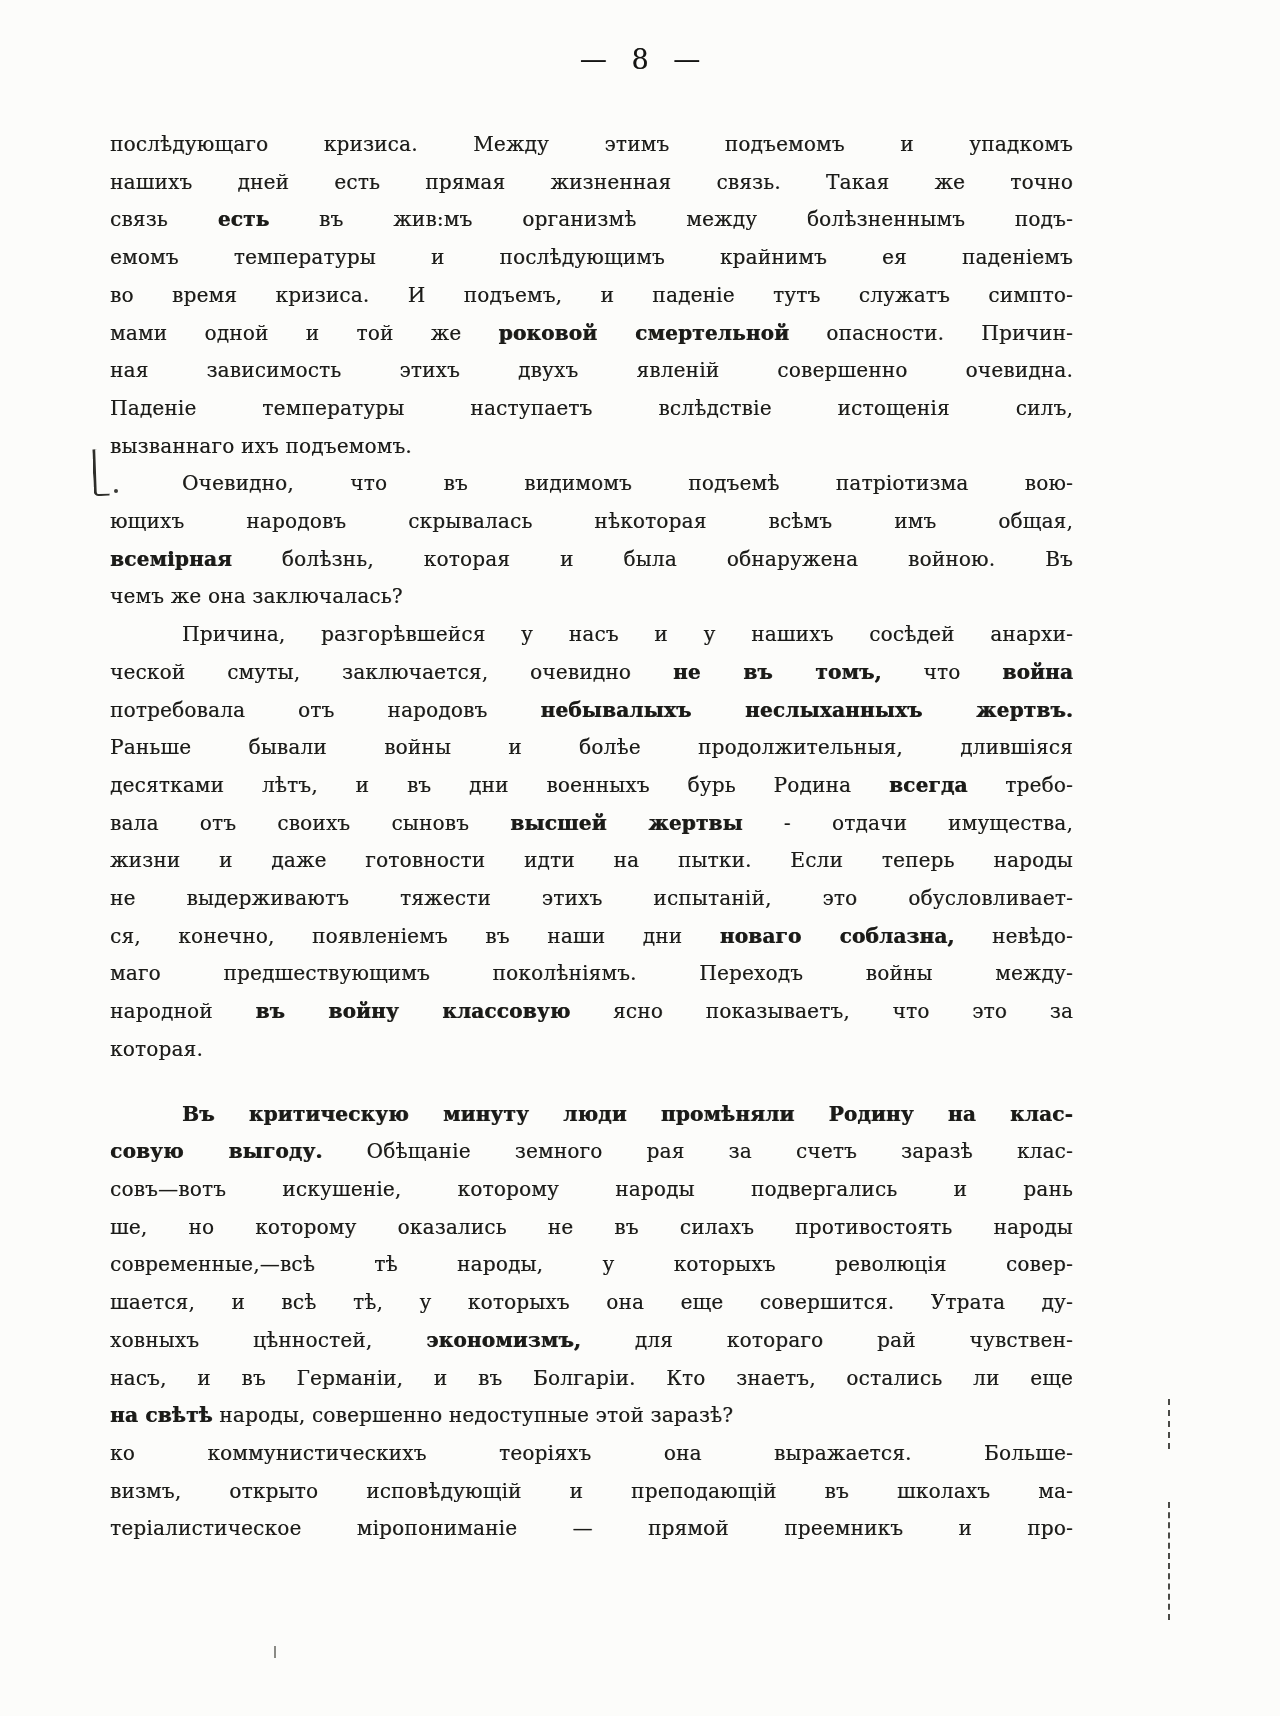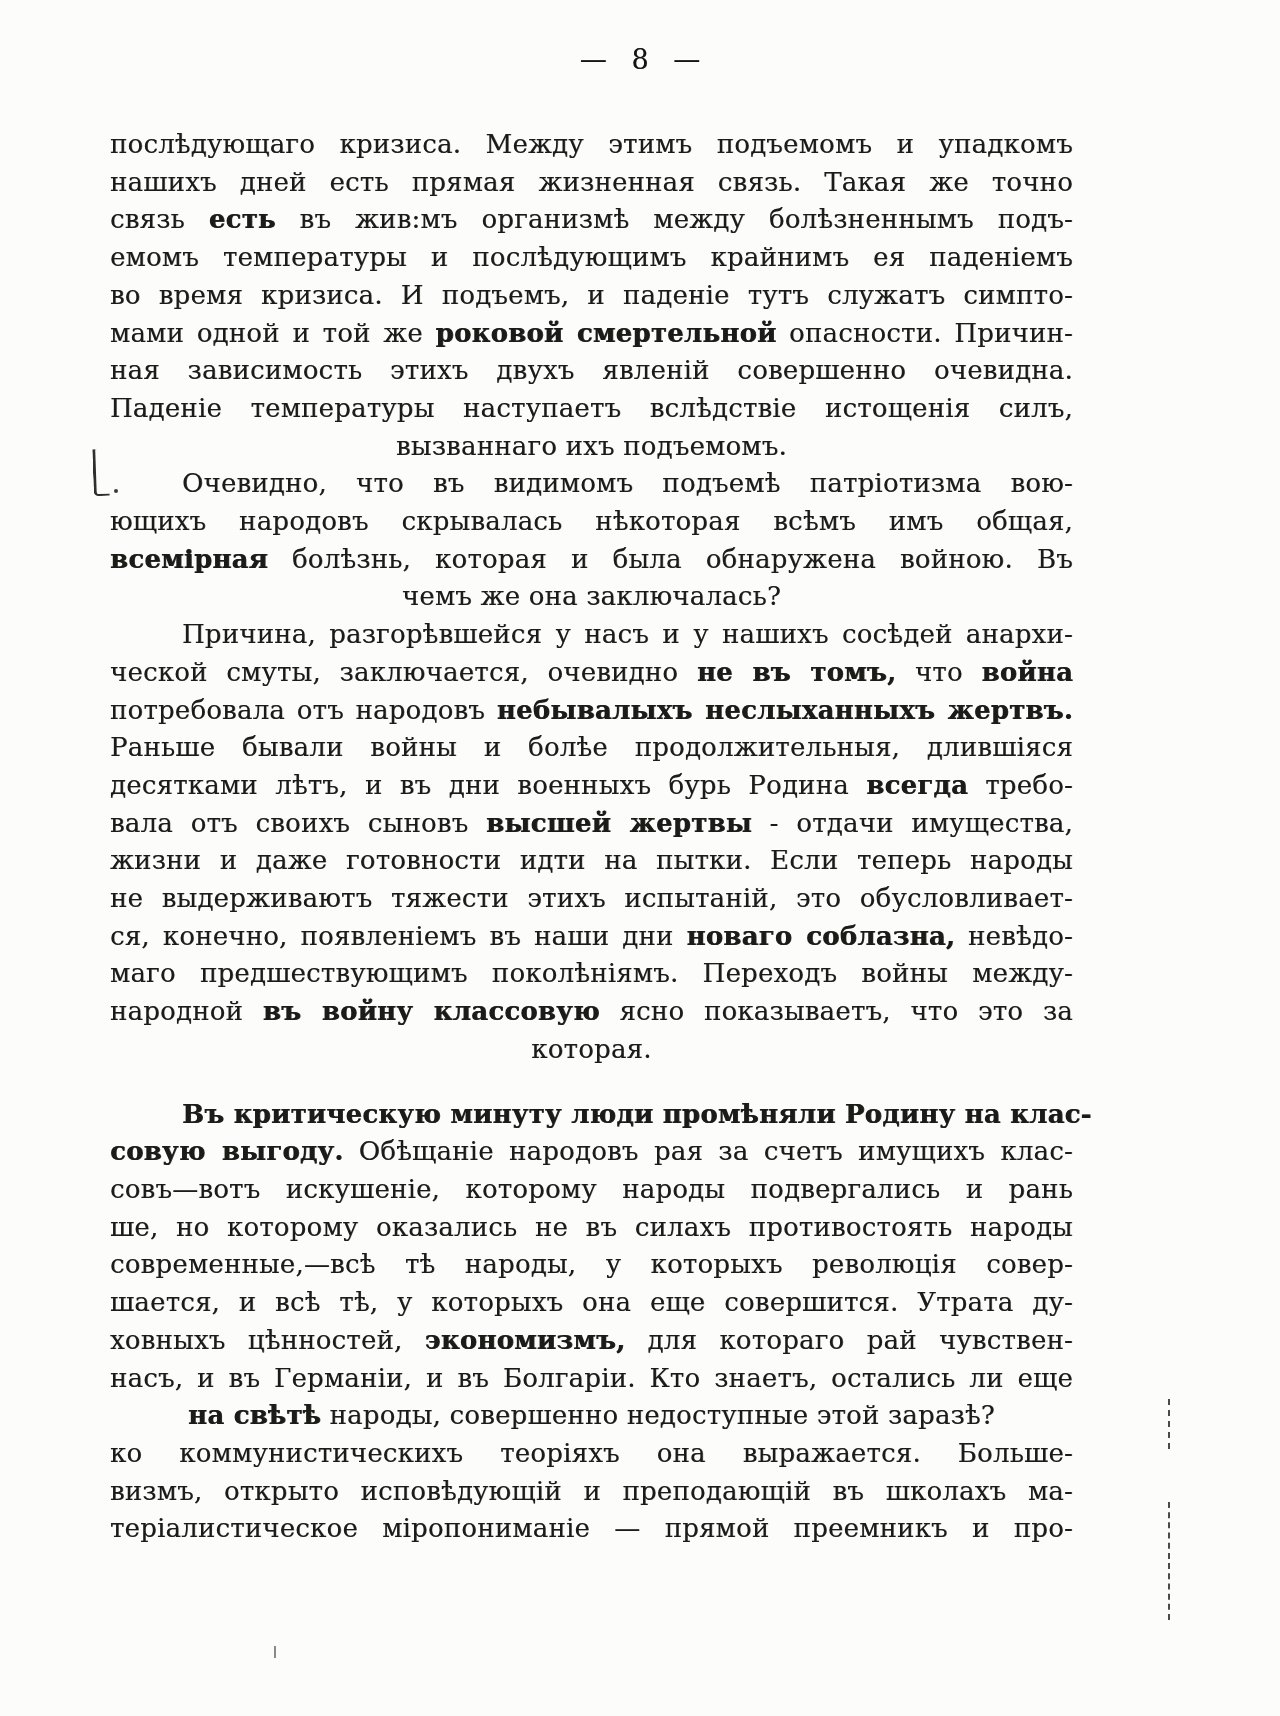--- a/index.html
+++ b/index.html
@@ -26,30 +26,30 @@
     color: #141412;
     text-shadow: 0.4px 0 0 rgba(20,20,18,0.55);
   }
   .text-block {
     position: absolute;
     left: 110px;
     top: 126px;
     width: 963px;
   }
   .line {
-    font-size: 26px;
+    font-size: 20px;
     line-height: 37.7px;
     text-align: justify;
     text-align-last: justify;
     white-space: nowrap;
     text-shadow: 0.4px 0 0 rgba(20,20,18,0.5);
     letter-spacing: 0.2px;
   }
   .line.noj {
-    text-align: center;
+    text-align: left;
     text-align-last: auto;
   }
   .line.indent {
     text-indent: 72px;
   }
   .line.gap-lg { margin-top: 27px; }
   .line.gap-sm { margin-top: 13px; }
   .bold {
     font-weight: 700;
     text-shadow: 0.6px 0 0 rgba(15,15,12,0.8);
@@ -126,21 +126,21 @@
     <div class="line"><span>Раньше бывали войны и болѣе продолжительныя, длившіяся</span></div>
     <div class="line"><span>десятками лѣтъ, и въ дни военныхъ бурь Родина </span><span class="bold">всегда</span><span> требо-</span></div>
     <div class="line"><span>вала отъ своихъ сыновъ </span><span class="bold">высшей жертвы</span><span> - отдачи имущества,</span></div>
     <div class="line"><span>жизни и даже готовности идти на пытки. Если теперь народы</span></div>
     <div class="line"><span>не выдерживаютъ тяжести этихъ испытаній, это обусловливает-</span></div>
     <div class="line"><span>ся, конечно, появленіемъ въ наши дни </span><span class="bold">новаго соблазна,</span><span> невѣдо-</span></div>
     <div class="line"><span>маго предшествующимъ поколѣніямъ. Переходъ войны между-</span></div>
     <div class="line"><span>народной </span><span class="bold">въ войну классовую</span><span> ясно показываетъ, что это за</span></div>
     <div class="line noj"><span>которая.</span></div>
     <div class="line indent gap-lg"><span class="bold">Въ критическую минуту люди промѣняли Родину на клас-</span></div>
-    <div class="line"><span class="bold">совую выгоду.</span><span> Обѣщаніе народовъ рая за счетъ имущихъ клас-</span></div>
+    <div class="line"><span class="bold">совую выгоду.</span><span> Обѣщаніе земного рая за счетъ заразѣ клас-</span></div>
     <div class="line"><span>совъ—вотъ искушеніе, которому народы подвергались и рань</span></div>
     <div class="line"><span>ше, но которому оказались не въ силахъ противостоять народы</span></div>
     <div class="line"><span>современные,—всѣ тѣ народы, у которыхъ революція совер-</span></div>
     <div class="line"><span>шается, и всѣ тѣ, у которыхъ она еще совершится. Утрата ду-</span></div>
     <div class="line"><span>ховныхъ цѣнностей, </span><span class="bold">экономизмъ,</span><span> для котораго рай чувствен-</span></div>
     <div class="line"><span>насъ, и въ Германіи, и въ Болгаріи. Кто знаетъ, остались ли еще</span></div>
     <div class="line noj"><span class="bold">на свѣтѣ</span><span> народы, совершенно недоступные этой заразѣ?</span></div>
     <div class="line"><span>ко коммунистическихъ теоріяхъ она выражается. Больше-</span></div>
     <div class="line"><span>визмъ, открыто исповѣдующій и преподающій въ школахъ ма-</span></div>
     <div class="line"><span>теріалистическое міропониманіе — прямой преемникъ и про-</span></div>

